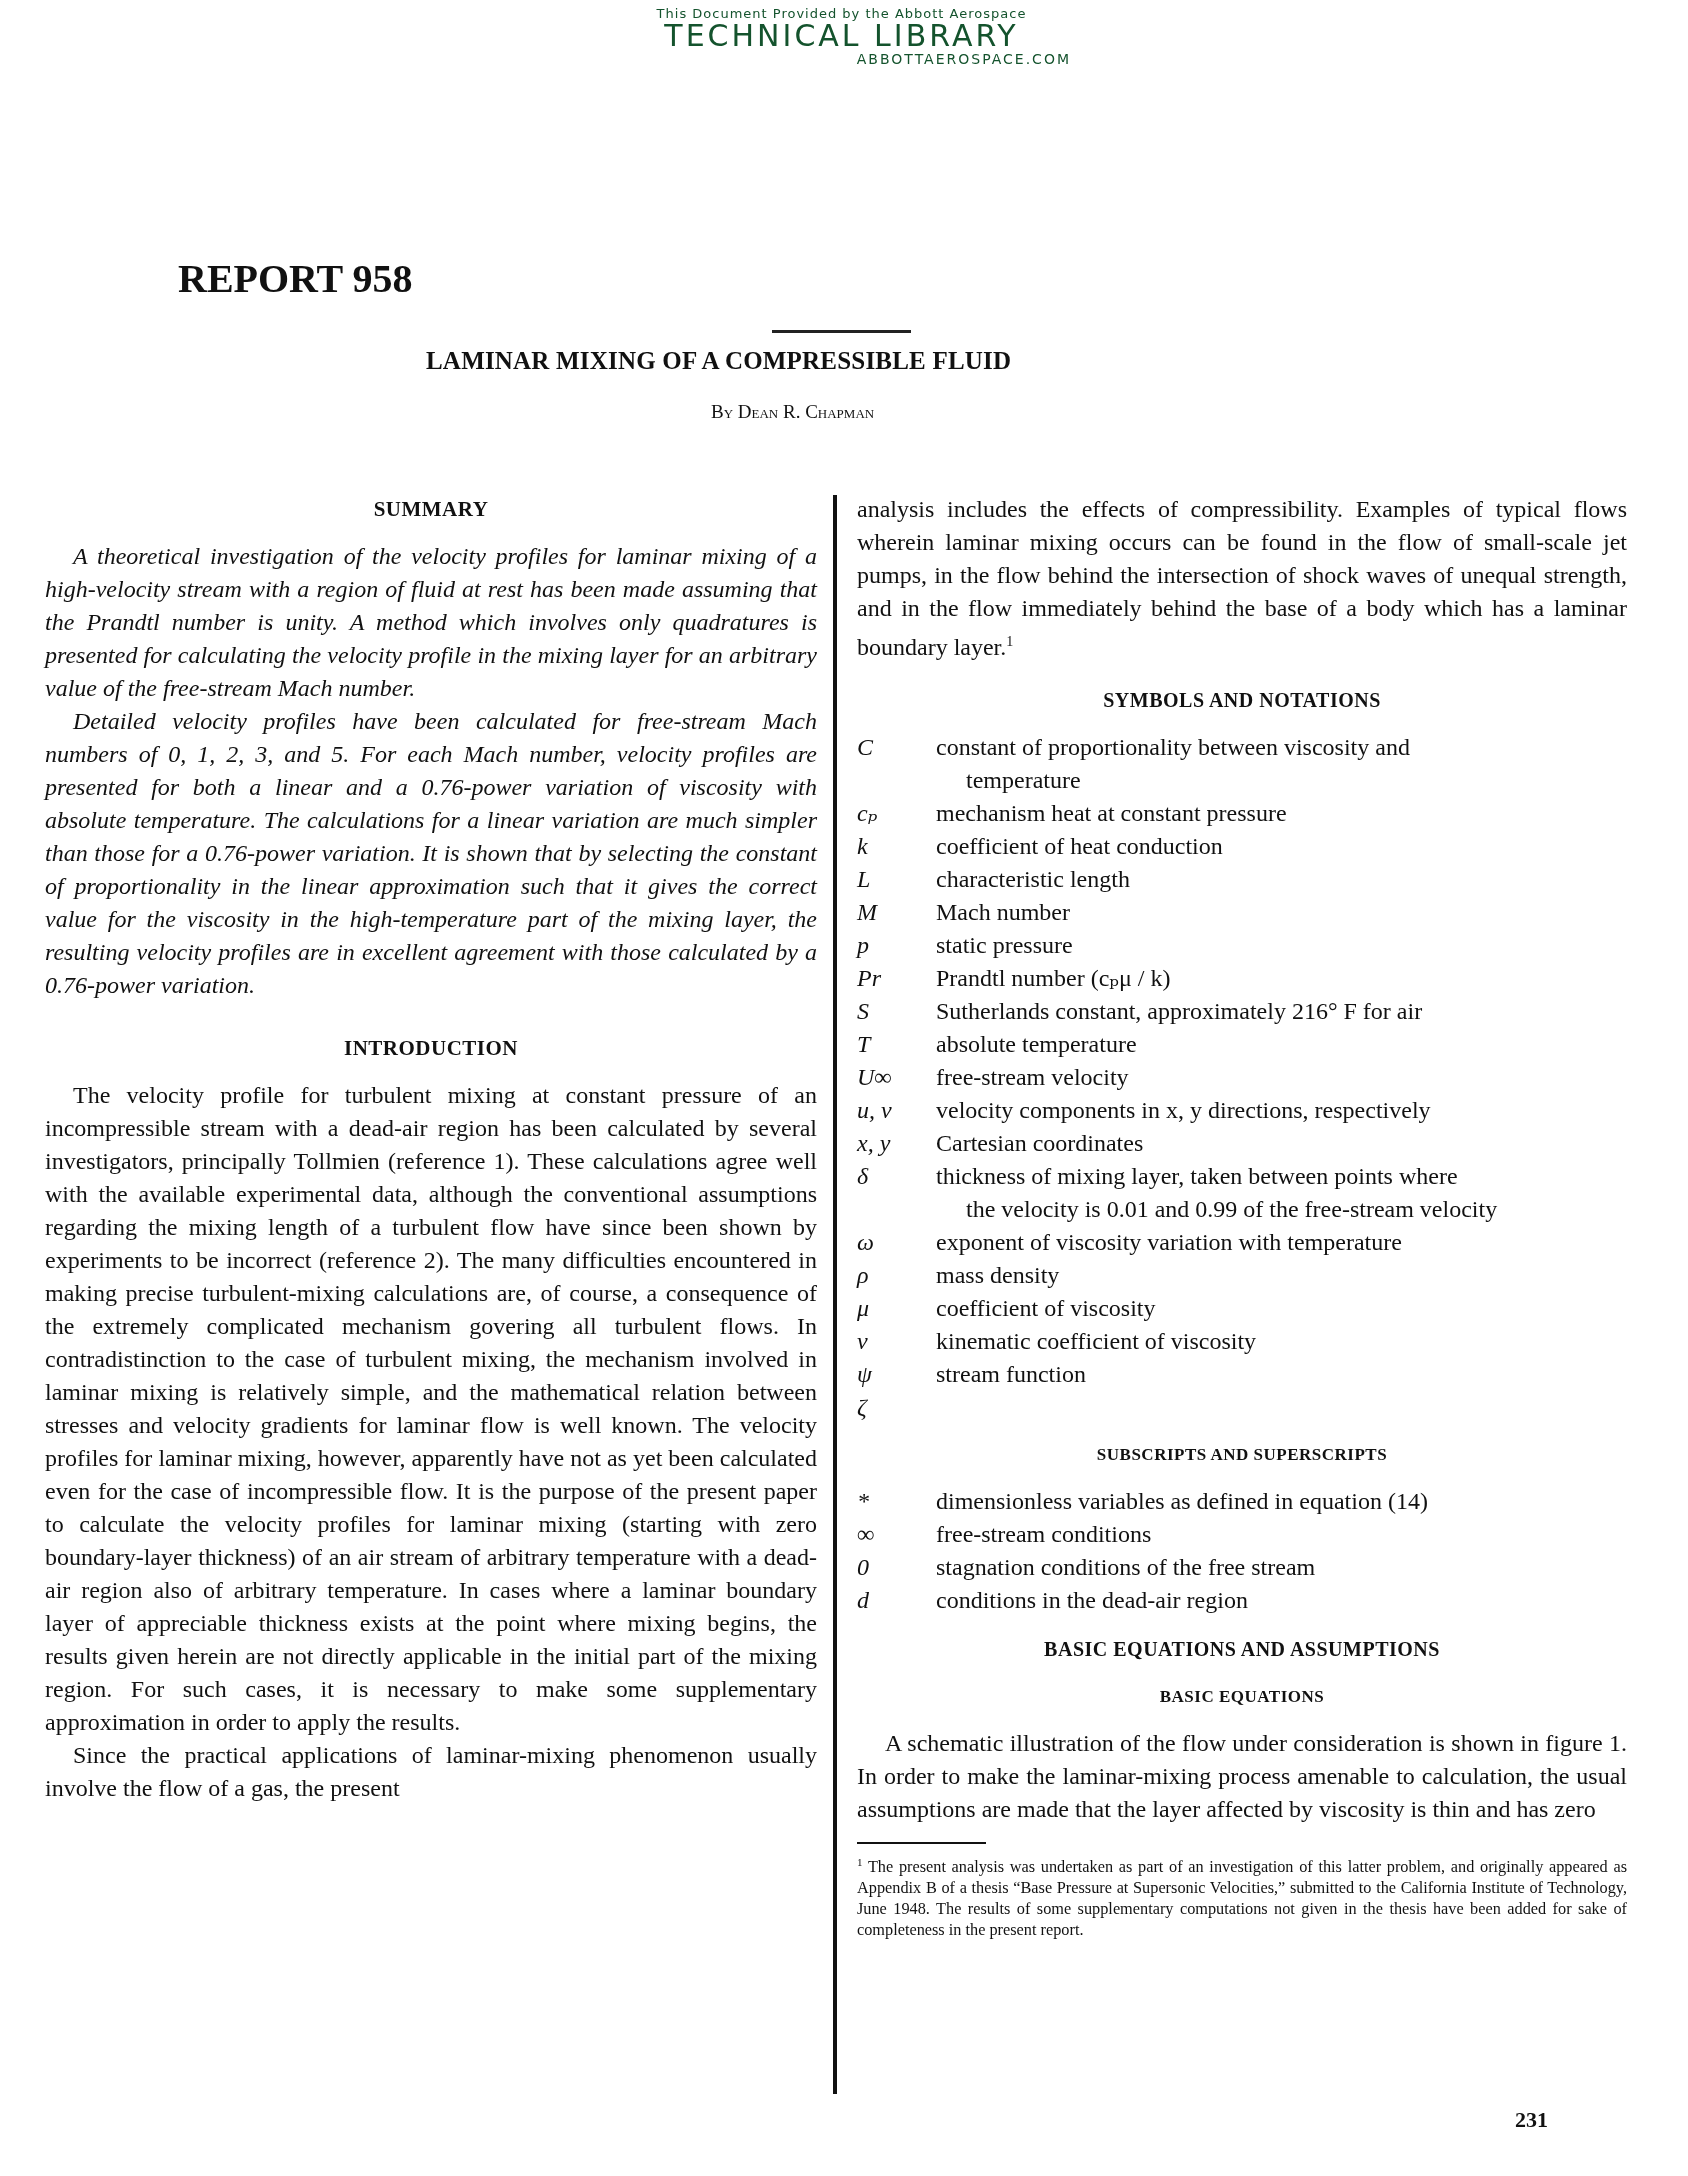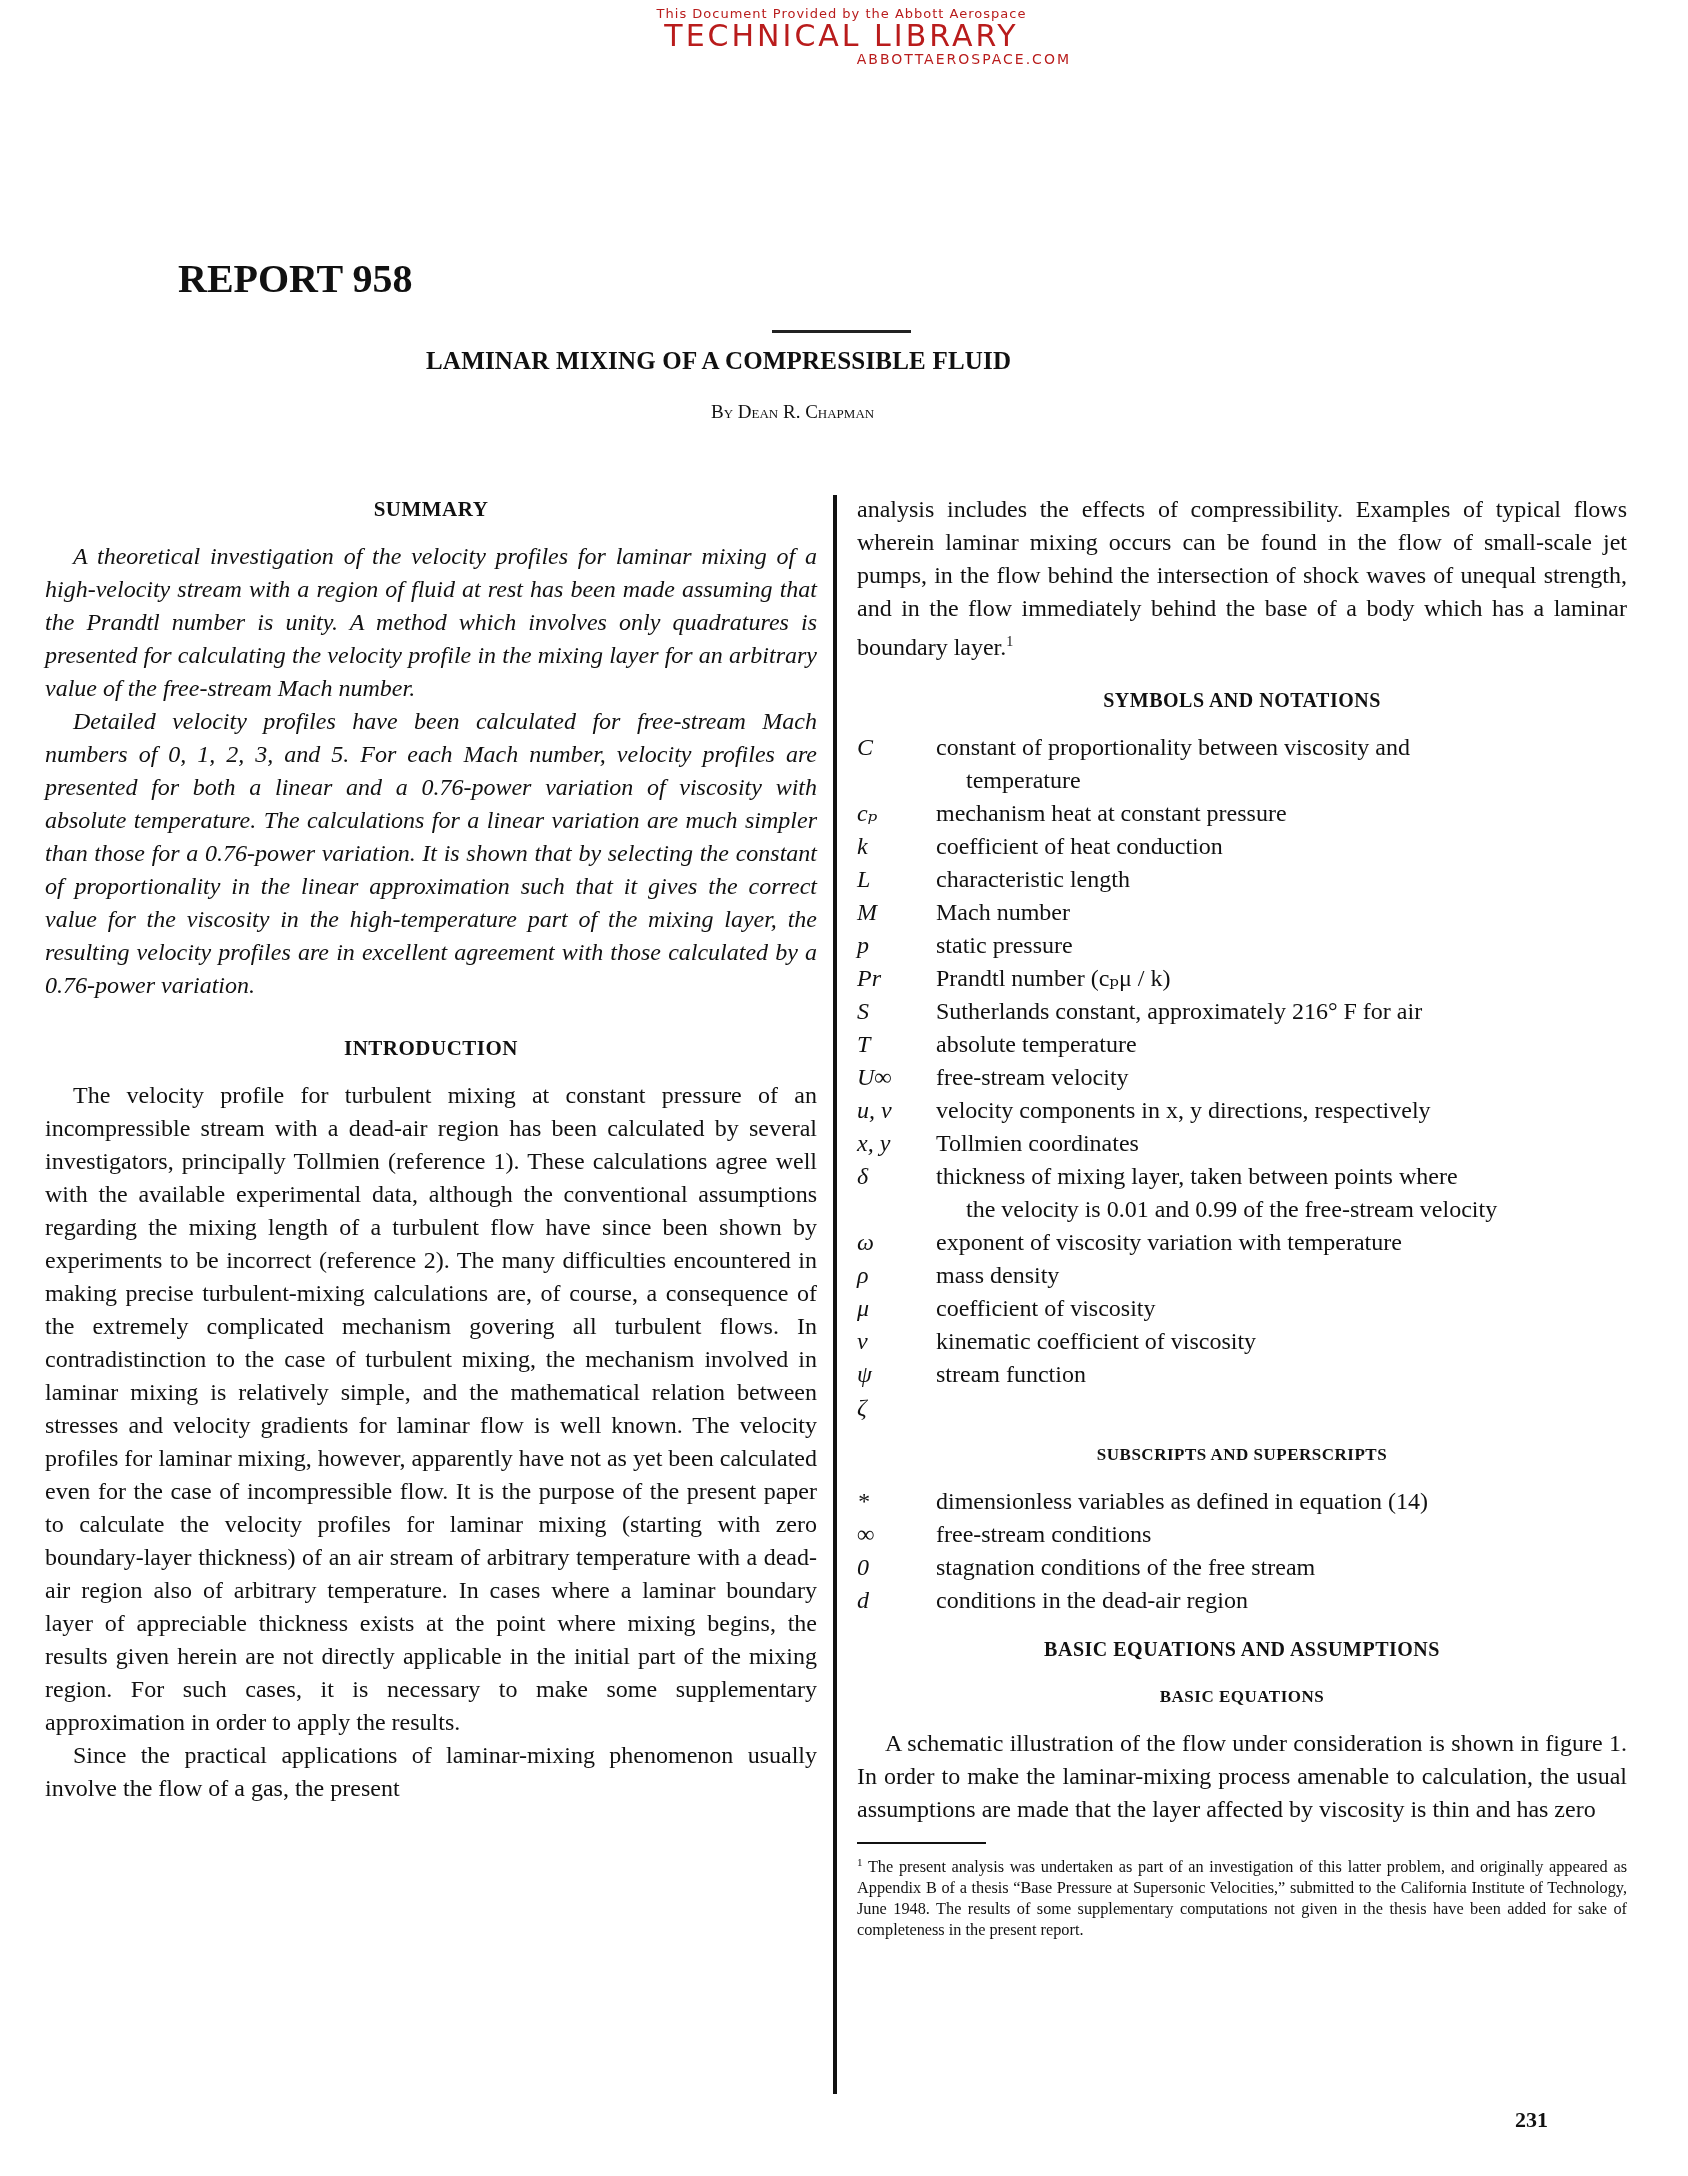--- a/index.html
+++ b/index.html
@@ -1,20 +1,20 @@
 <!DOCTYPE html>
 <html><head>
 <meta charset="utf-8">
 <style>
   html, body { margin: 0; padding: 0; background: #ffffff; }
   body {
     width: 1689px; height: 2176px; position: relative; overflow: hidden;
     font-family: "Liberation Serif", "DejaVu Serif", serif; color: #111;
   }
-  .watermark { position: absolute; top: 6px; left: 594px; width: 495px; text-align: right; color: #b91c1c; font-family: "DejaVu Sans", sans-serif; }
+  .watermark { position: absolute; top: 6px; left: 594px; width: 495px; text-align: right; color: #14532d; font-family: "DejaVu Sans", sans-serif; }
   .wm-line1 { font-size: 13px; letter-spacing: 1px; text-align: center; }
   .wm-line2 { font-size: 30px; letter-spacing: 3px; text-align: center; line-height: 30px; }
   .wm-line3 { font-size: 14px; letter-spacing: 2px; text-align: right; padding-right: 18px; }
   .report-no { position: absolute; top: 255px; left: 0; width: 1689px; padding-left: 178px; box-sizing: border-box; text-align: left; font-size: 40px; font-weight: bold; }
   .title-rule { position: absolute; top: 330px; left: 772px; width: 139px; height: 3px; background: #222; }
   .title { position: absolute; top: 347px; left: 426px; font-size: 25px; font-weight: bold; letter-spacing: 0.2px; }
   .byline { position: absolute; top: 401px; left: 711px; font-size: 19px; font-variant: small-caps; }
   .col { position: absolute; top: 493px; width: 772px; font-size: 24px; line-height: 33px; text-align: justify; }
   .col-left { left: 45px; }
   .col-right { left: 857px; width: 770px; }
@@ -102,21 +102,21 @@
       <div class="sym-row">
         <span class="sym">U∞</span>
         <span class="sym-def">free-stream velocity</span>
       </div>
       <div class="sym-row">
         <span class="sym">u, v</span>
         <span class="sym-def">velocity components in x, y directions, respectively</span>
       </div>
       <div class="sym-row">
         <span class="sym">x, y</span>
-        <span class="sym-def">Tollmien coordinates</span>
+        <span class="sym-def">Cartesian coordinates</span>
       </div>
       <div class="sym-row">
         <span class="sym">δ</span>
         <span class="sym-def">thickness of mixing layer, taken between points where<span class="cont">the velocity is 0.01 and 0.99 of the free-stream velocity</span></span>
       </div>
       <div class="sym-row">
         <span class="sym">ω</span>
         <span class="sym-def">exponent of viscosity variation with temperature</span>
       </div>
       <div class="sym-row">

